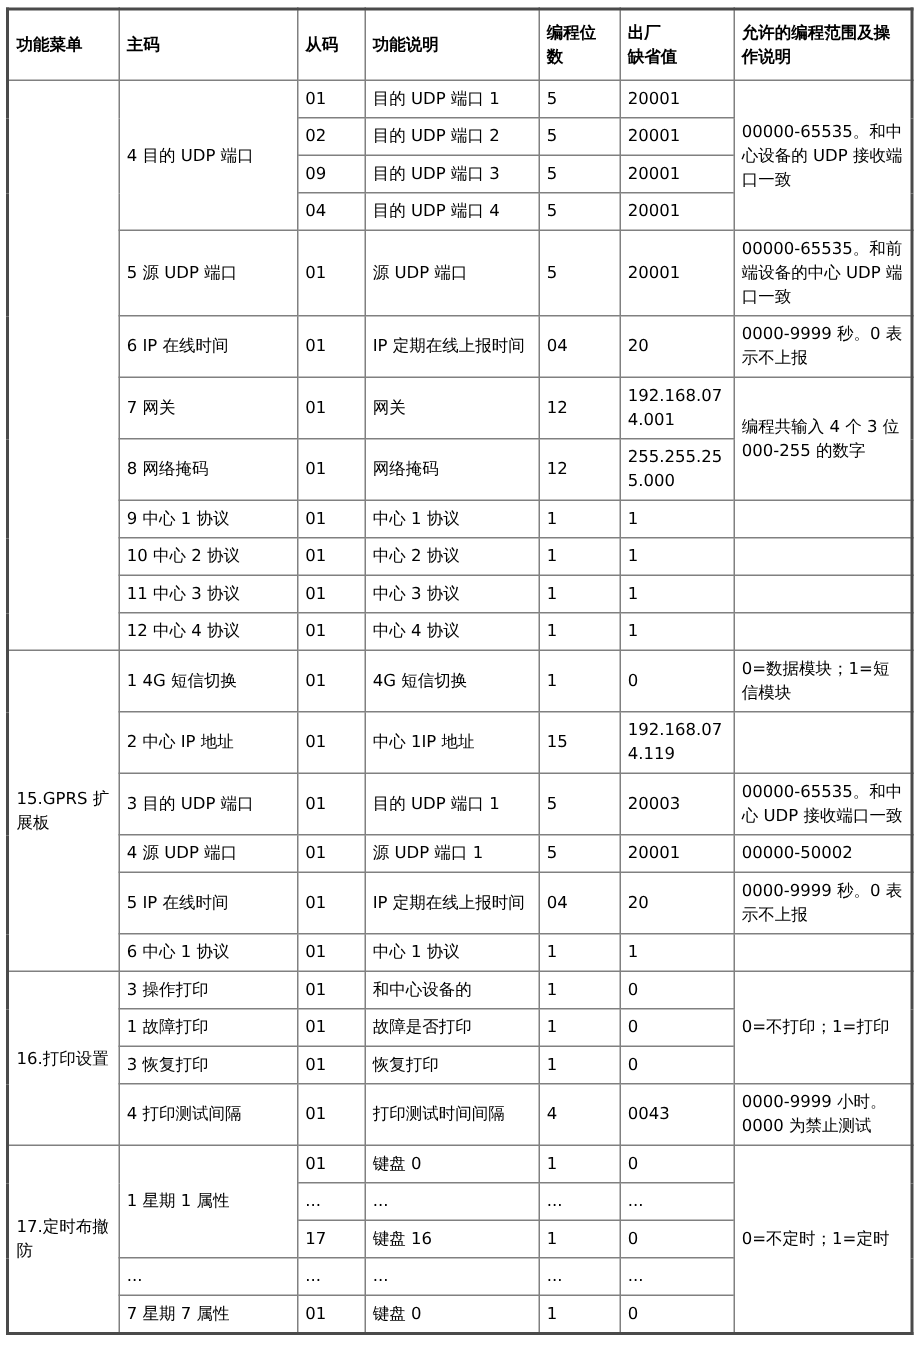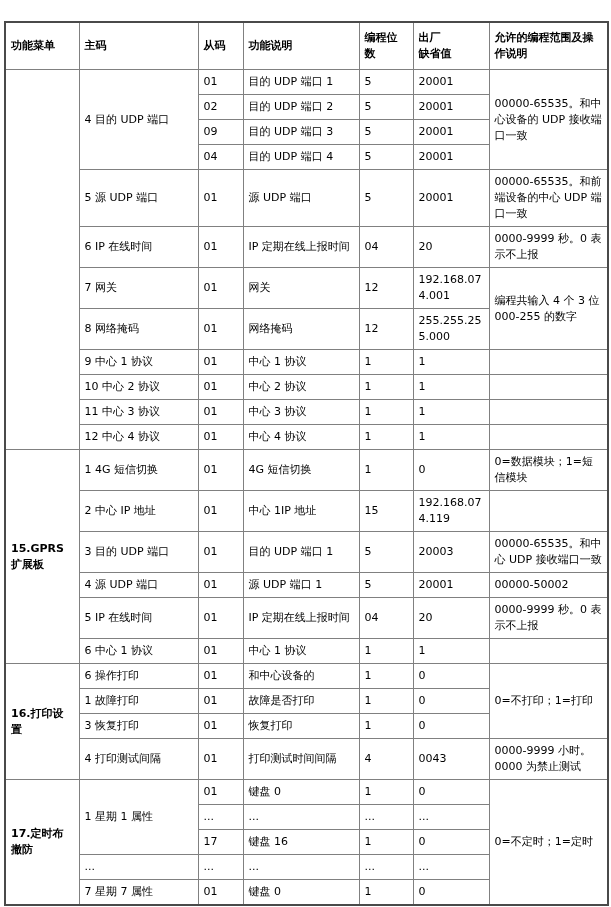--- a/index.html
+++ b/index.html
@@ -13,40 +13,40 @@
     width: 611px;
     height: 907px;
     background: #ffffff;
     box-sizing: border-box;
     overflow: hidden;
   }
   table.cfg {
     border-collapse: collapse;
     table-layout: fixed;
     width: 603px;
-    margin: 21px 0 0 4px;
+    margin: 5px 0 0 4px;
     border: 2px solid #4a4a4a;
   }
   table.cfg th, table.cfg td {
     border: 1px solid #808080;
     font-size: 11px;
     line-height: 16px;
     color: #000000;
     padding: 4px 5px;
     vertical-align: middle;
     text-align: left;
     overflow-wrap: anywhere;
     white-space: pre-line;
   }
   table.cfg th {
     font-weight: bold;
     padding: 7px 5px;
   }
   table.cfg td.bold {
-    font-weight: bold;
+    font-weight: normal;
   }
   col.c0 { width: 74px; }
   col.c1 { width: 119px; }
   col.c2 { width: 45px; }
   col.c3 { width: 116px; }
   col.c4 { width: 54px; }
   col.c5 { width: 76px; }
   col.c6 { width: 119px; }
 </style>
 </head>
@@ -210,21 +210,21 @@
         <tr>
           <td>6 中心 1 协议</td>
           <td>01</td>
           <td>中心 1 协议</td>
           <td>1</td>
           <td>1</td>
           <td></td>
         </tr>
         <tr>
           <td rowspan="4" class="bold">16.打印设置</td>
-          <td>6 操作打印</td>
+          <td>3 操作打印</td>
           <td>01</td>
           <td>和中心设备的</td>
           <td>1</td>
           <td>0</td>
           <td rowspan="3">0=不打印；1=打印</td>
         </tr>
         <tr>
           <td>1 故障打印</td>
           <td>01</td>
           <td>故障是否打印</td>

